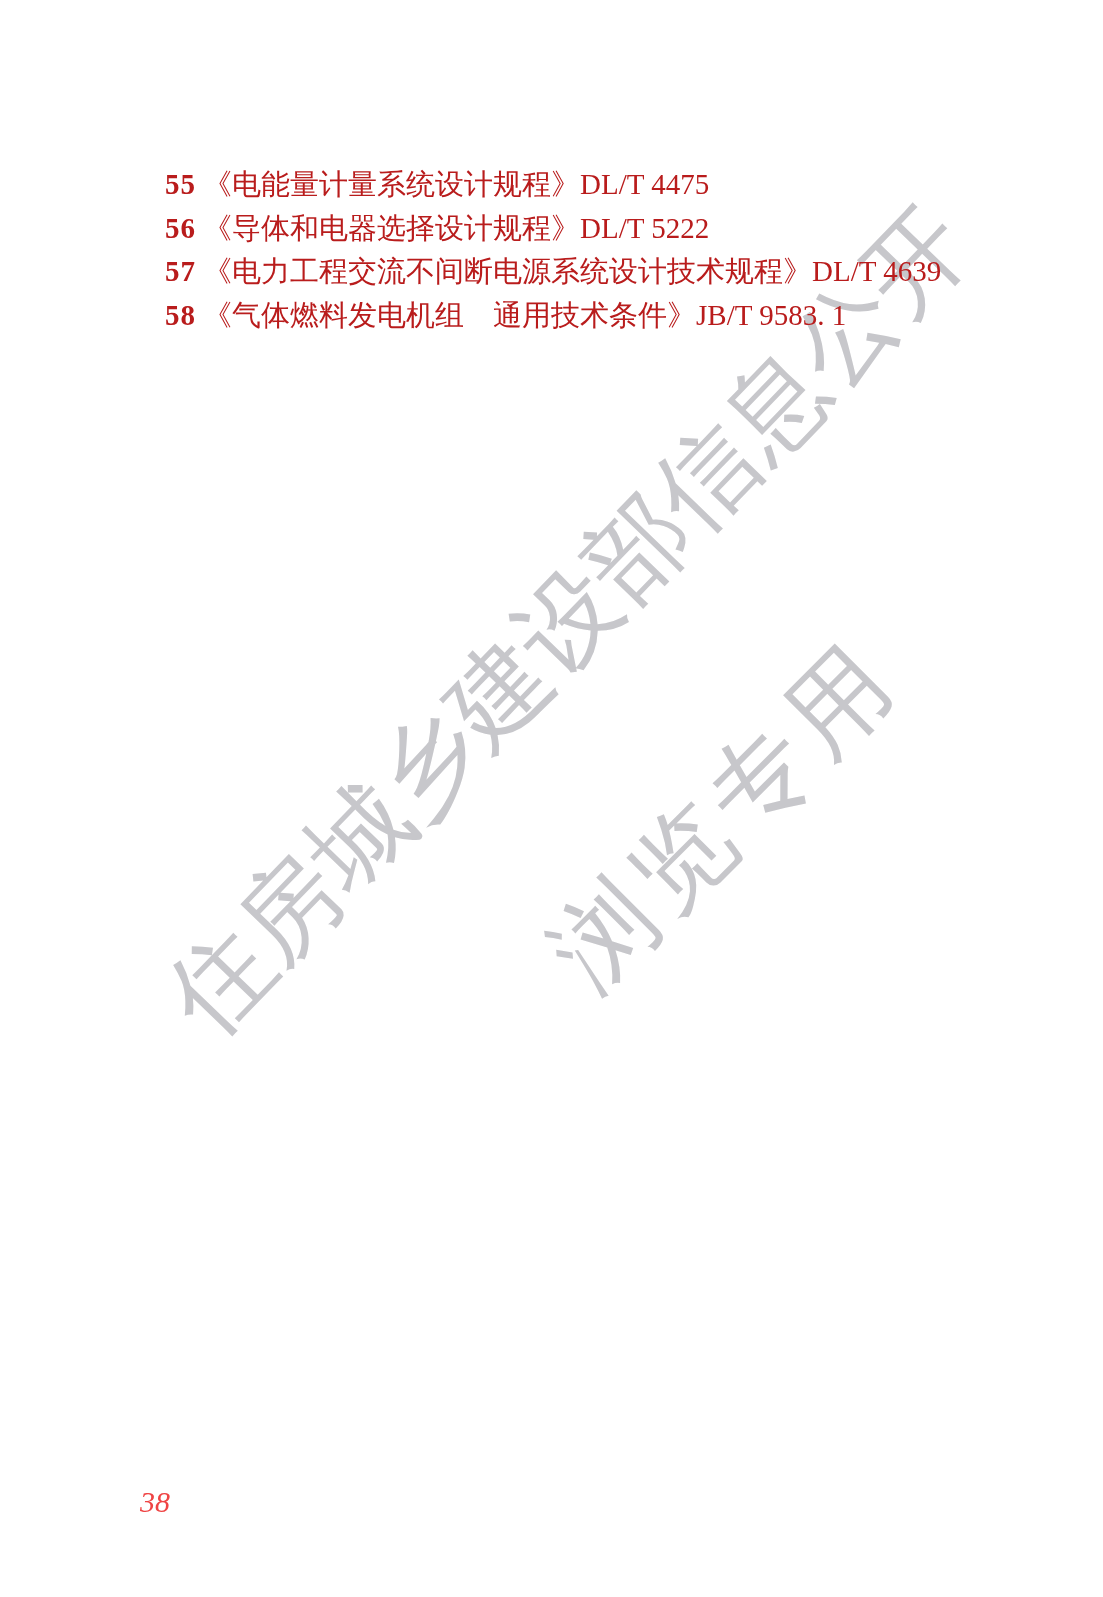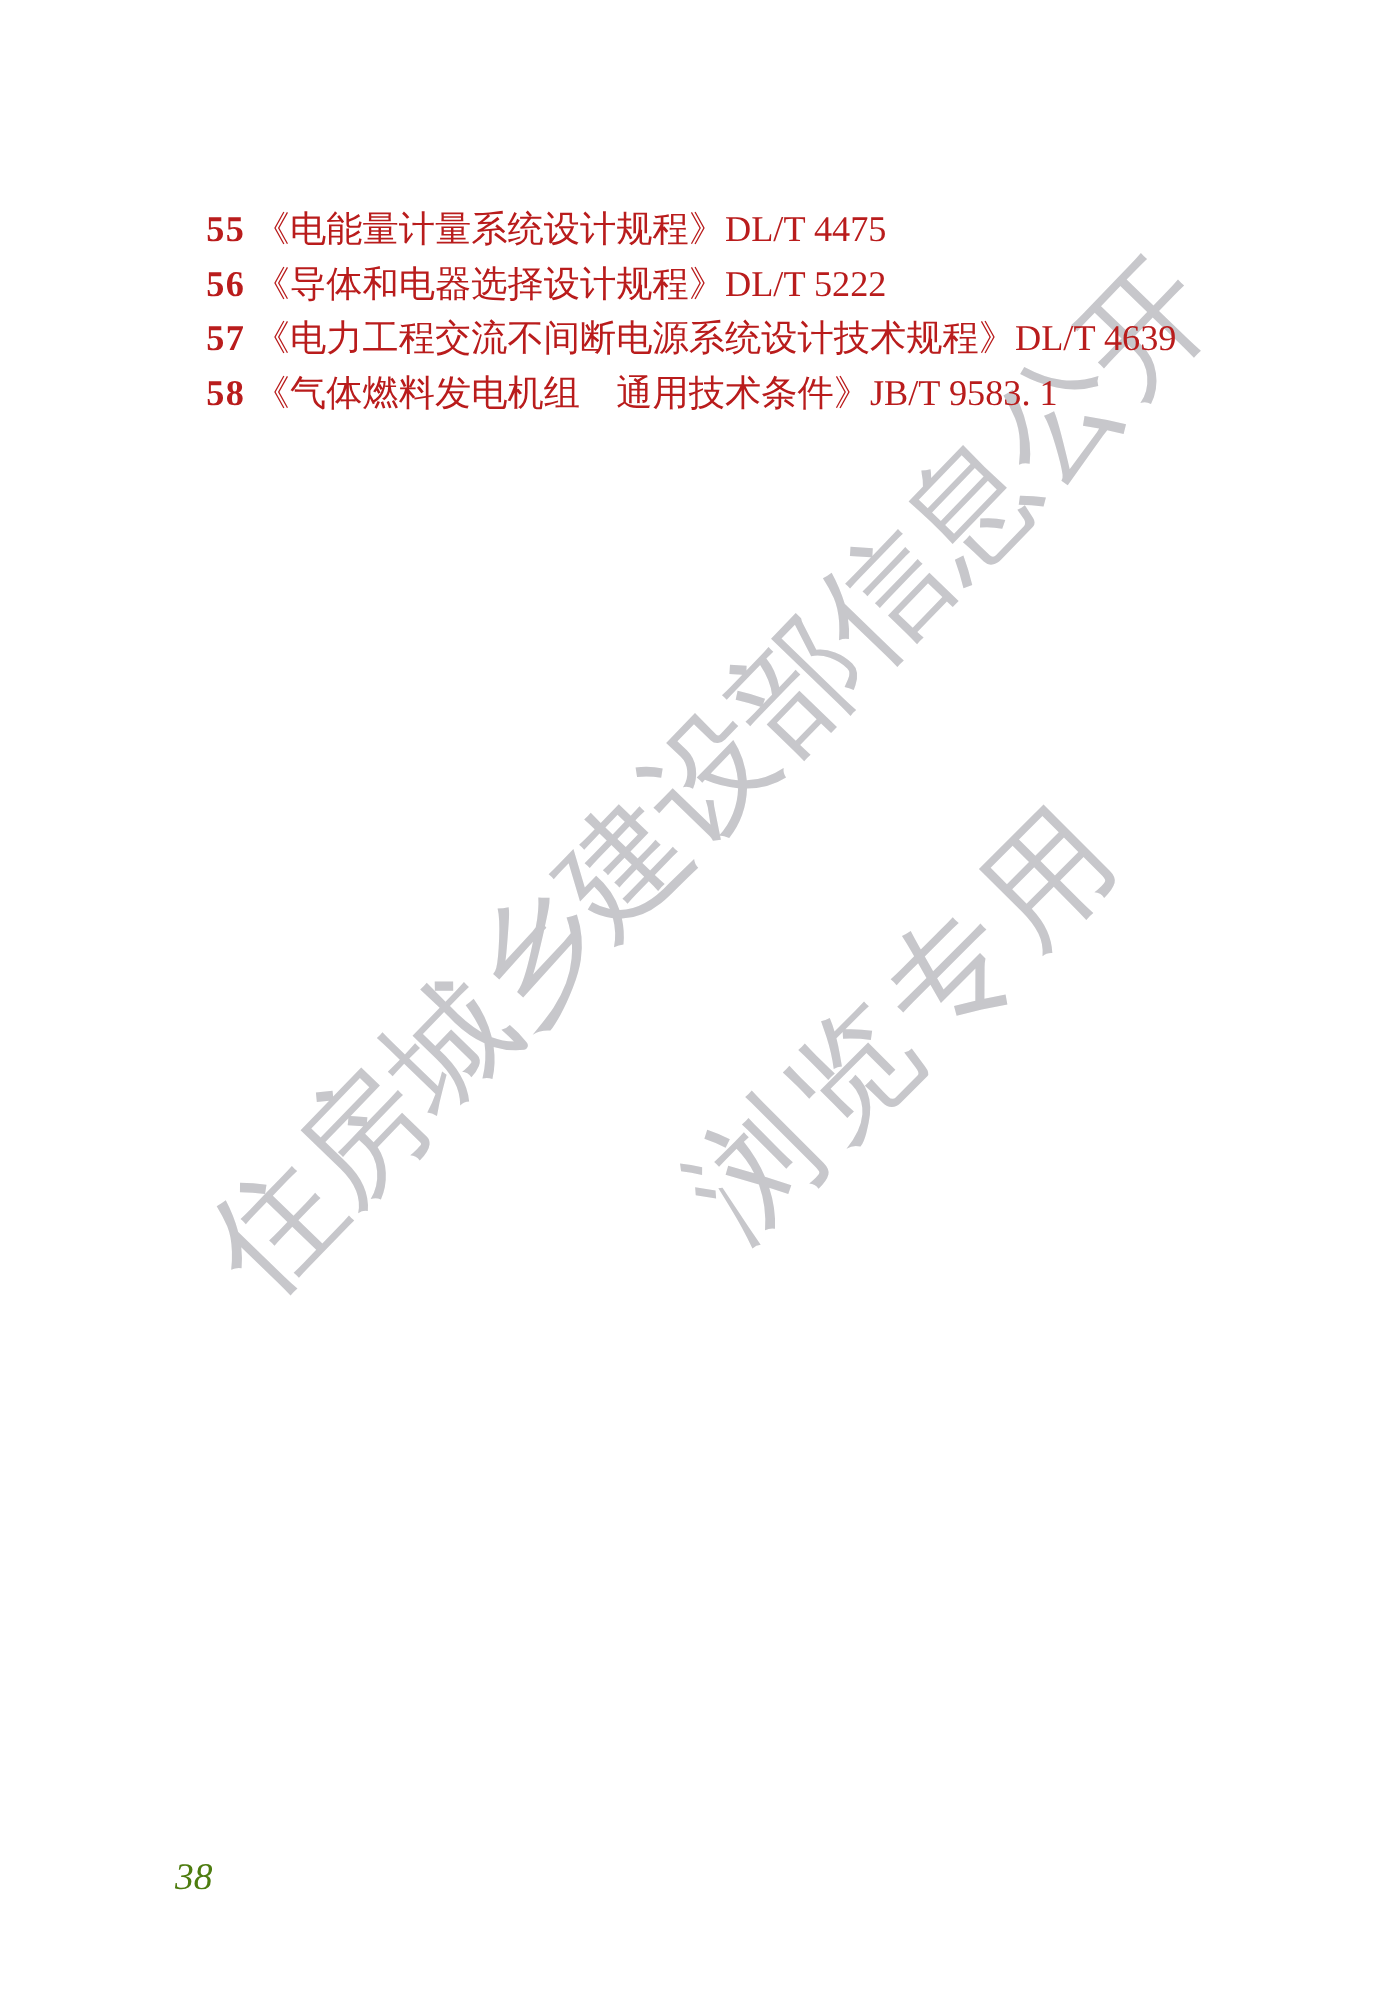--- a/index.html
+++ b/index.html
@@ -56,21 +56,21 @@
   }
   .ref-text {
     white-space: nowrap;
   }
   .page-number {
     position: absolute;
     left: 140px;
     top: 1485px;
     font-size: 30px;
     font-style: italic;
-    color: #4d7c0f;
+    color: #ef4444;
     z-index: 1;
   }
 </style>
 </head>
 <body>
 
 <div class="watermark watermark-main" style="color: rgb(199, 199, 203);">住房城乡建设部信息公开</div>
 
 <div class="watermark watermark-sub" style="color: rgb(199, 199, 203);">浏览专用</div>
 

